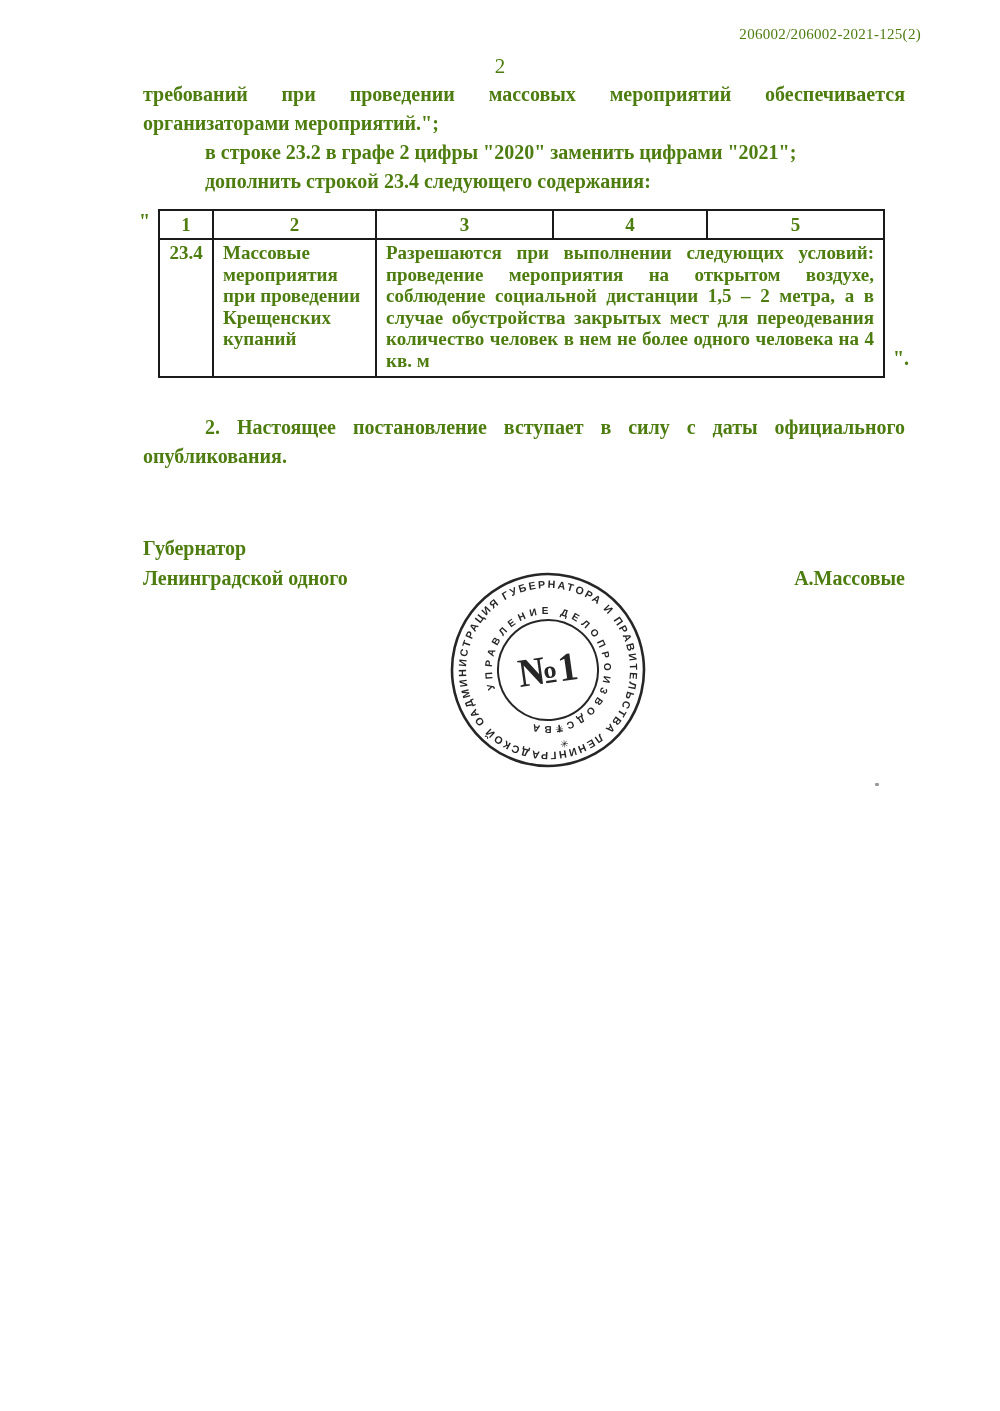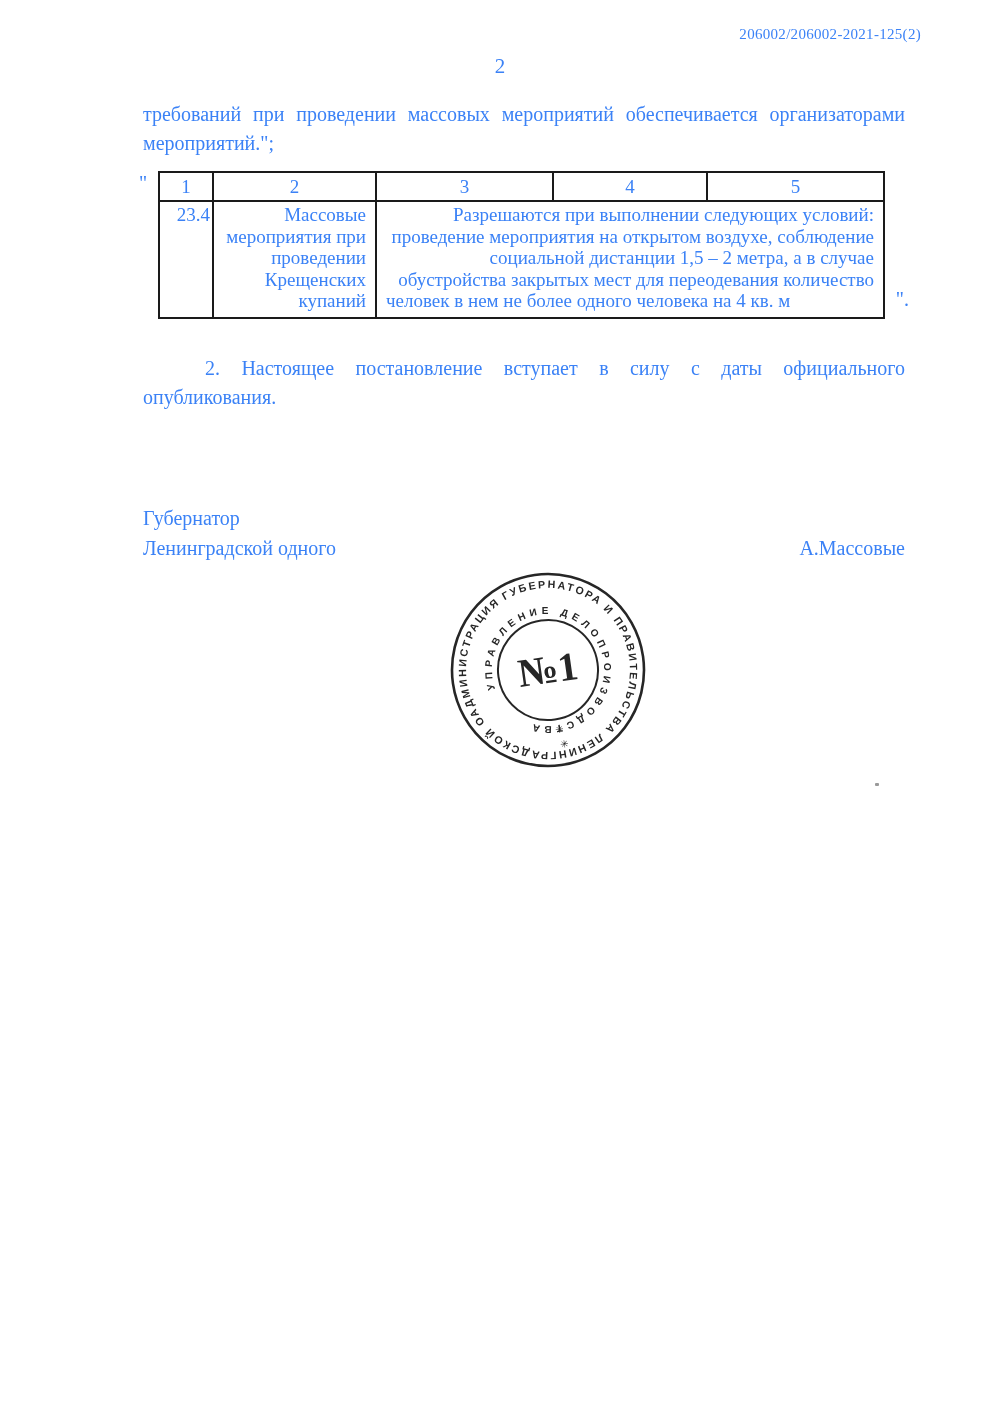--- a/index.html
+++ b/index.html
@@ -4,43 +4,44 @@
 <style>
   * { margin: 0; padding: 0; box-sizing: border-box; }
   html, body { background: #e8e8e8; }
   .page {
     position: relative;
     width: 1000px;
     height: 1411px;
     margin: 0 auto;
     background: #ffffff;
     font-family: "Liberation Serif", serif;
-    color: #3b82f6;
+    color: #4d7c0f;
     overflow: hidden;
   }
   .doc-number {
     position: absolute;
     top: 26px;
     right: 79px;
     font-size: 15px;
     letter-spacing: 0.3px;
   }
   .page-number {
     position: absolute;
     top: 54px;
     left: 0;
     width: 100%;
     text-align: center;
     font-size: 21px;
   }
   .content {
     position: absolute;
-    top: 100px;
+    top: 80px;
     left: 143px;
     width: 762px;
+    font-weight: bold;
   }
   .para {
     font-size: 20px;
     line-height: 29px;
     text-align: justify;
     text-align-last: left;
   }
   .para.indent { text-indent: 62px; }
 
   .table-wrap {
@@ -62,21 +63,20 @@
   }
   table.doc-table {
     border-collapse: collapse;
     width: 725px;
     table-layout: fixed;
   }
   table.doc-table td {
     border: 2px solid #1a1a1a;
     font-size: 19px;
     vertical-align: top;
-    text-align: right;
   }
   table.doc-table tr.head td {
     text-align: center;
     height: 29px;
     line-height: 25px;
     padding: 1px 2px;
   }
   table.doc-table tr.body td {
     line-height: 21.5px;
     padding: 2px 9px 5px 9px;
@@ -90,21 +90,20 @@
   .sig-row {
     margin-top: 62px;
     display: flex;
     justify-content: space-between;
     align-items: flex-end;
     width: 762px;
   }
   .sig-left {
     font-size: 20px;
     line-height: 30px;
-    margin-top: 29px;
   }
   .sig-name {
     font-size: 20px;
     line-height: 30px;
     text-align: right;
   }
   .stamp {
     position: absolute;
     left: 448px;
     top: 570px;
@@ -146,20 +145,22 @@
 
 <div class="page">
 
   <div class="doc-number">206002/206002-2021-125(2)</div>
 
   <div class="page-number">2</div>
 
   <div class="content">
 
     <p class="para">требований при проведении массовых мероприятий обеспечивается организаторами мероприятий.";</p>
+    <p class="para indent">в строке 23.2 в графе 2 цифры "2020" заменить цифрами "2021";</p>
+    <p class="para indent">дополнить строкой 23.4 следующего содержания:</p>
 
     <div class="table-wrap">
       <span class="open-quote">"</span>
       <table class="doc-table">
         <colgroup>
           <col style="width:54px">
           <col style="width:163px">
           <col style="width:177px">
           <col style="width:154px">
           <col style="width:177px">

